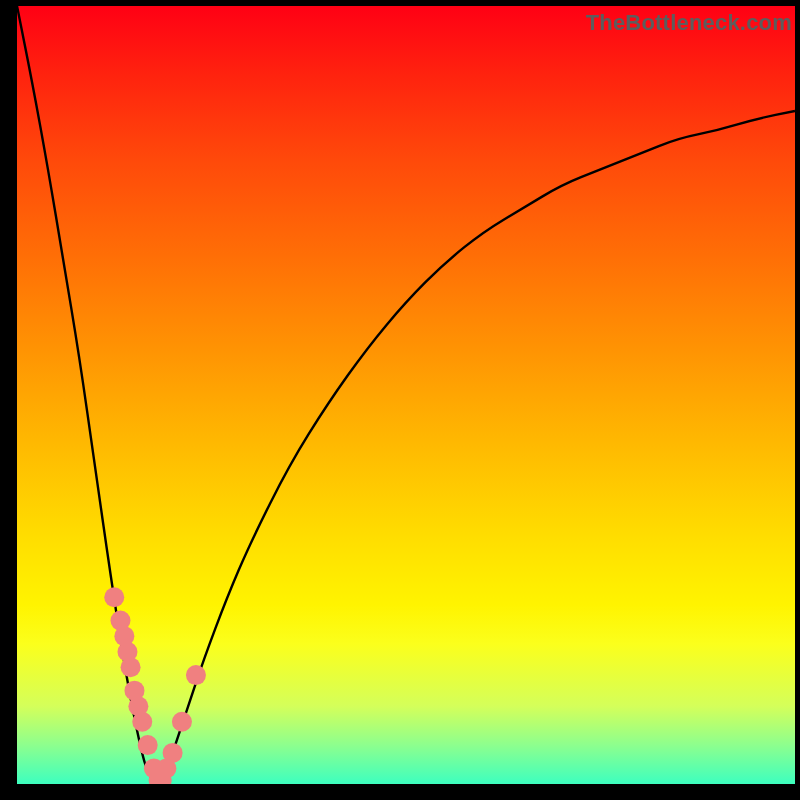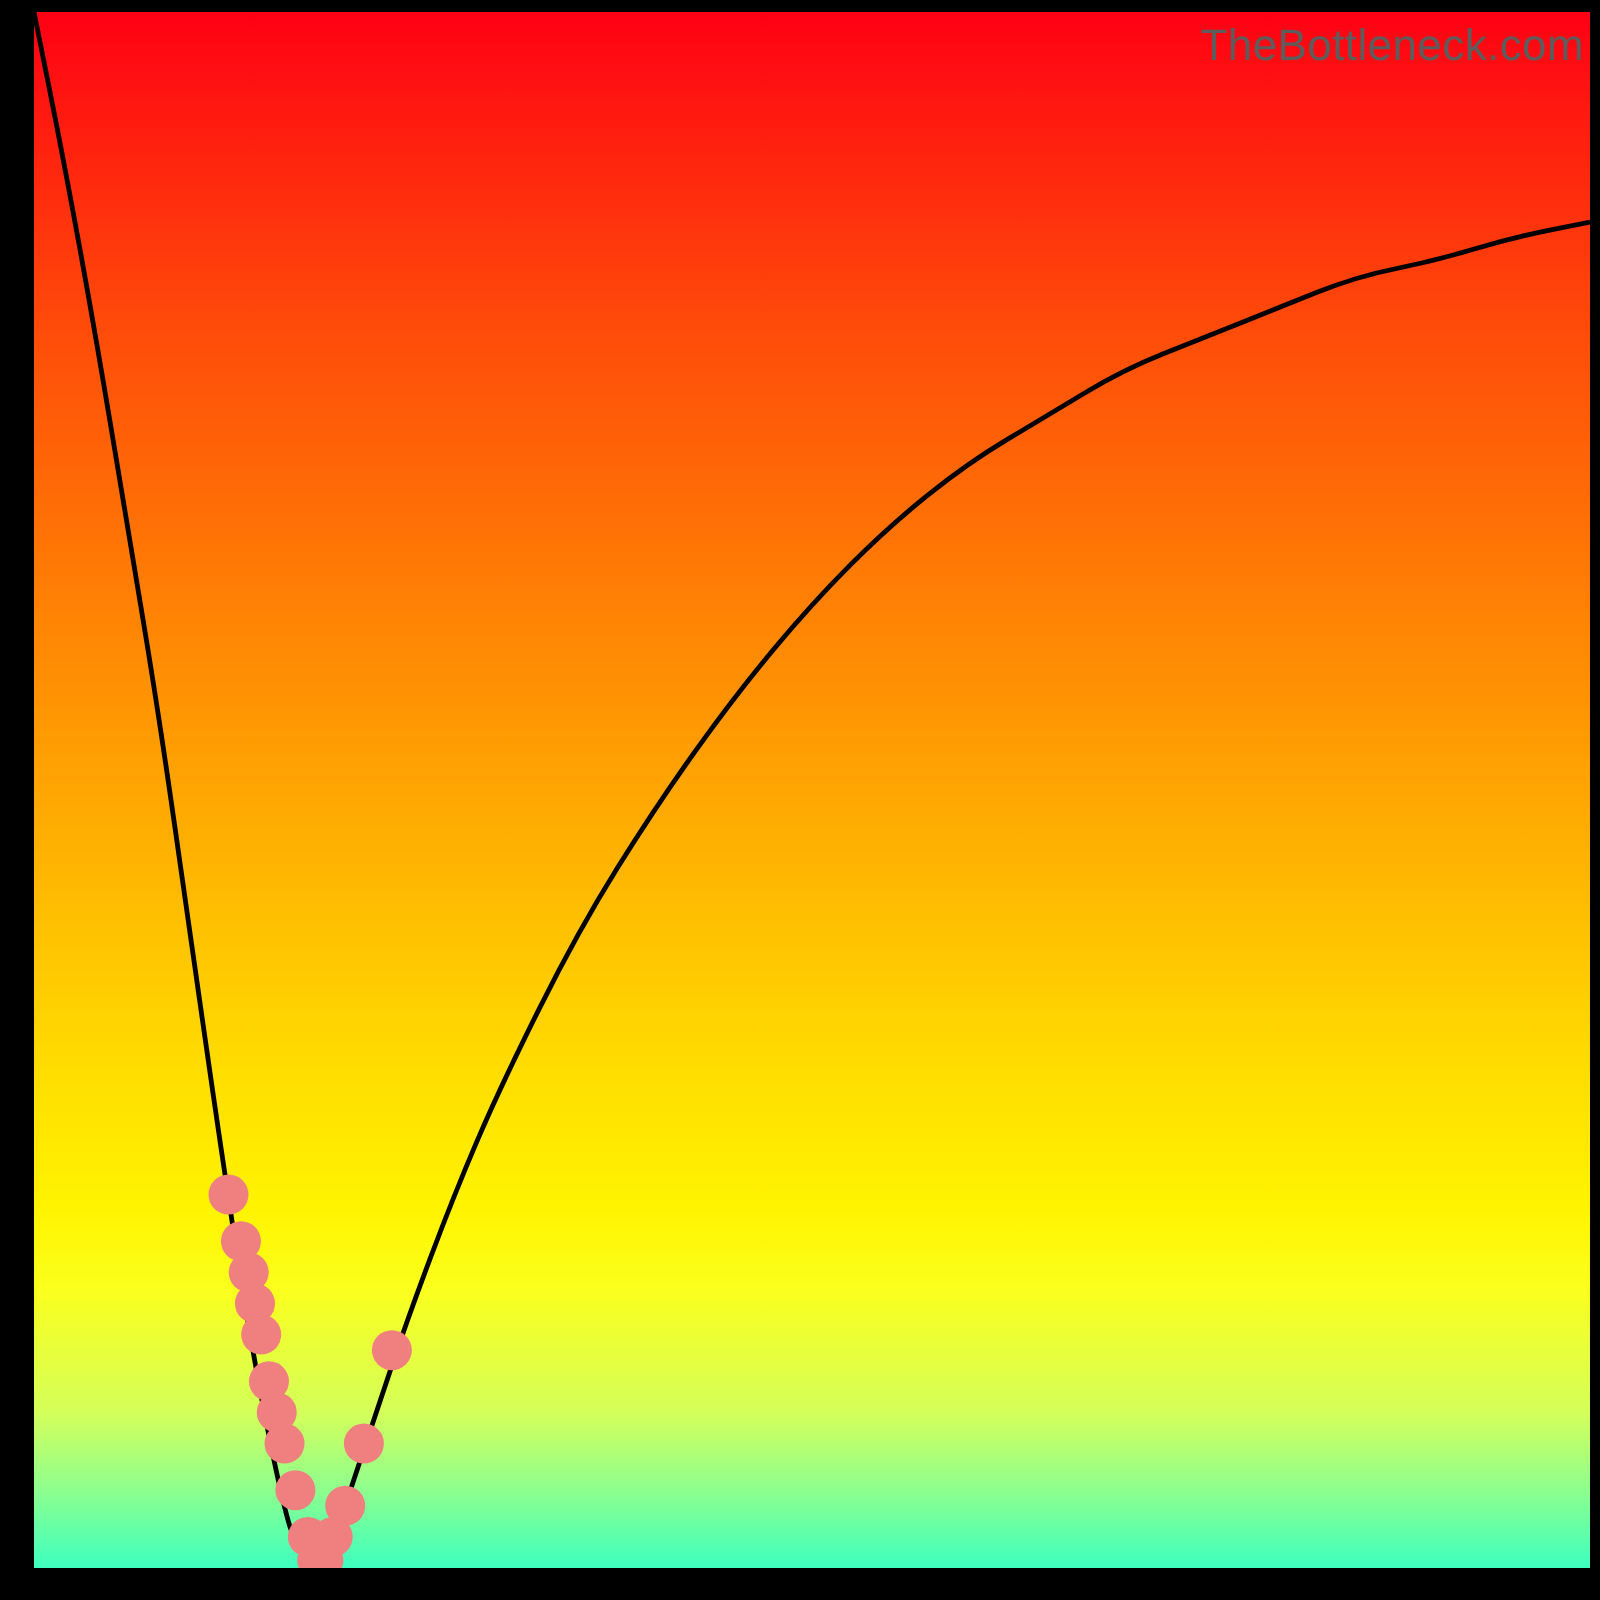--- a/index.html
+++ b/index.html
@@ -39,21 +39,21 @@
       #8dff8e 95%,
       #3dffbf 100%
     );
   }
   .watermark {
     position: absolute;
     top: 10px;
     right: 8px;
     color: #5d5d5d;
     font-size: 22px;
-    font-weight: 400;
+    font-weight: 700;
     letter-spacing: 0.2px;
     pointer-events: none;
     user-select: none;
   }
   svg.curves {
     position: absolute;
     left: 0;
     top: 0;
     width: 778px;
     height: 778px;

